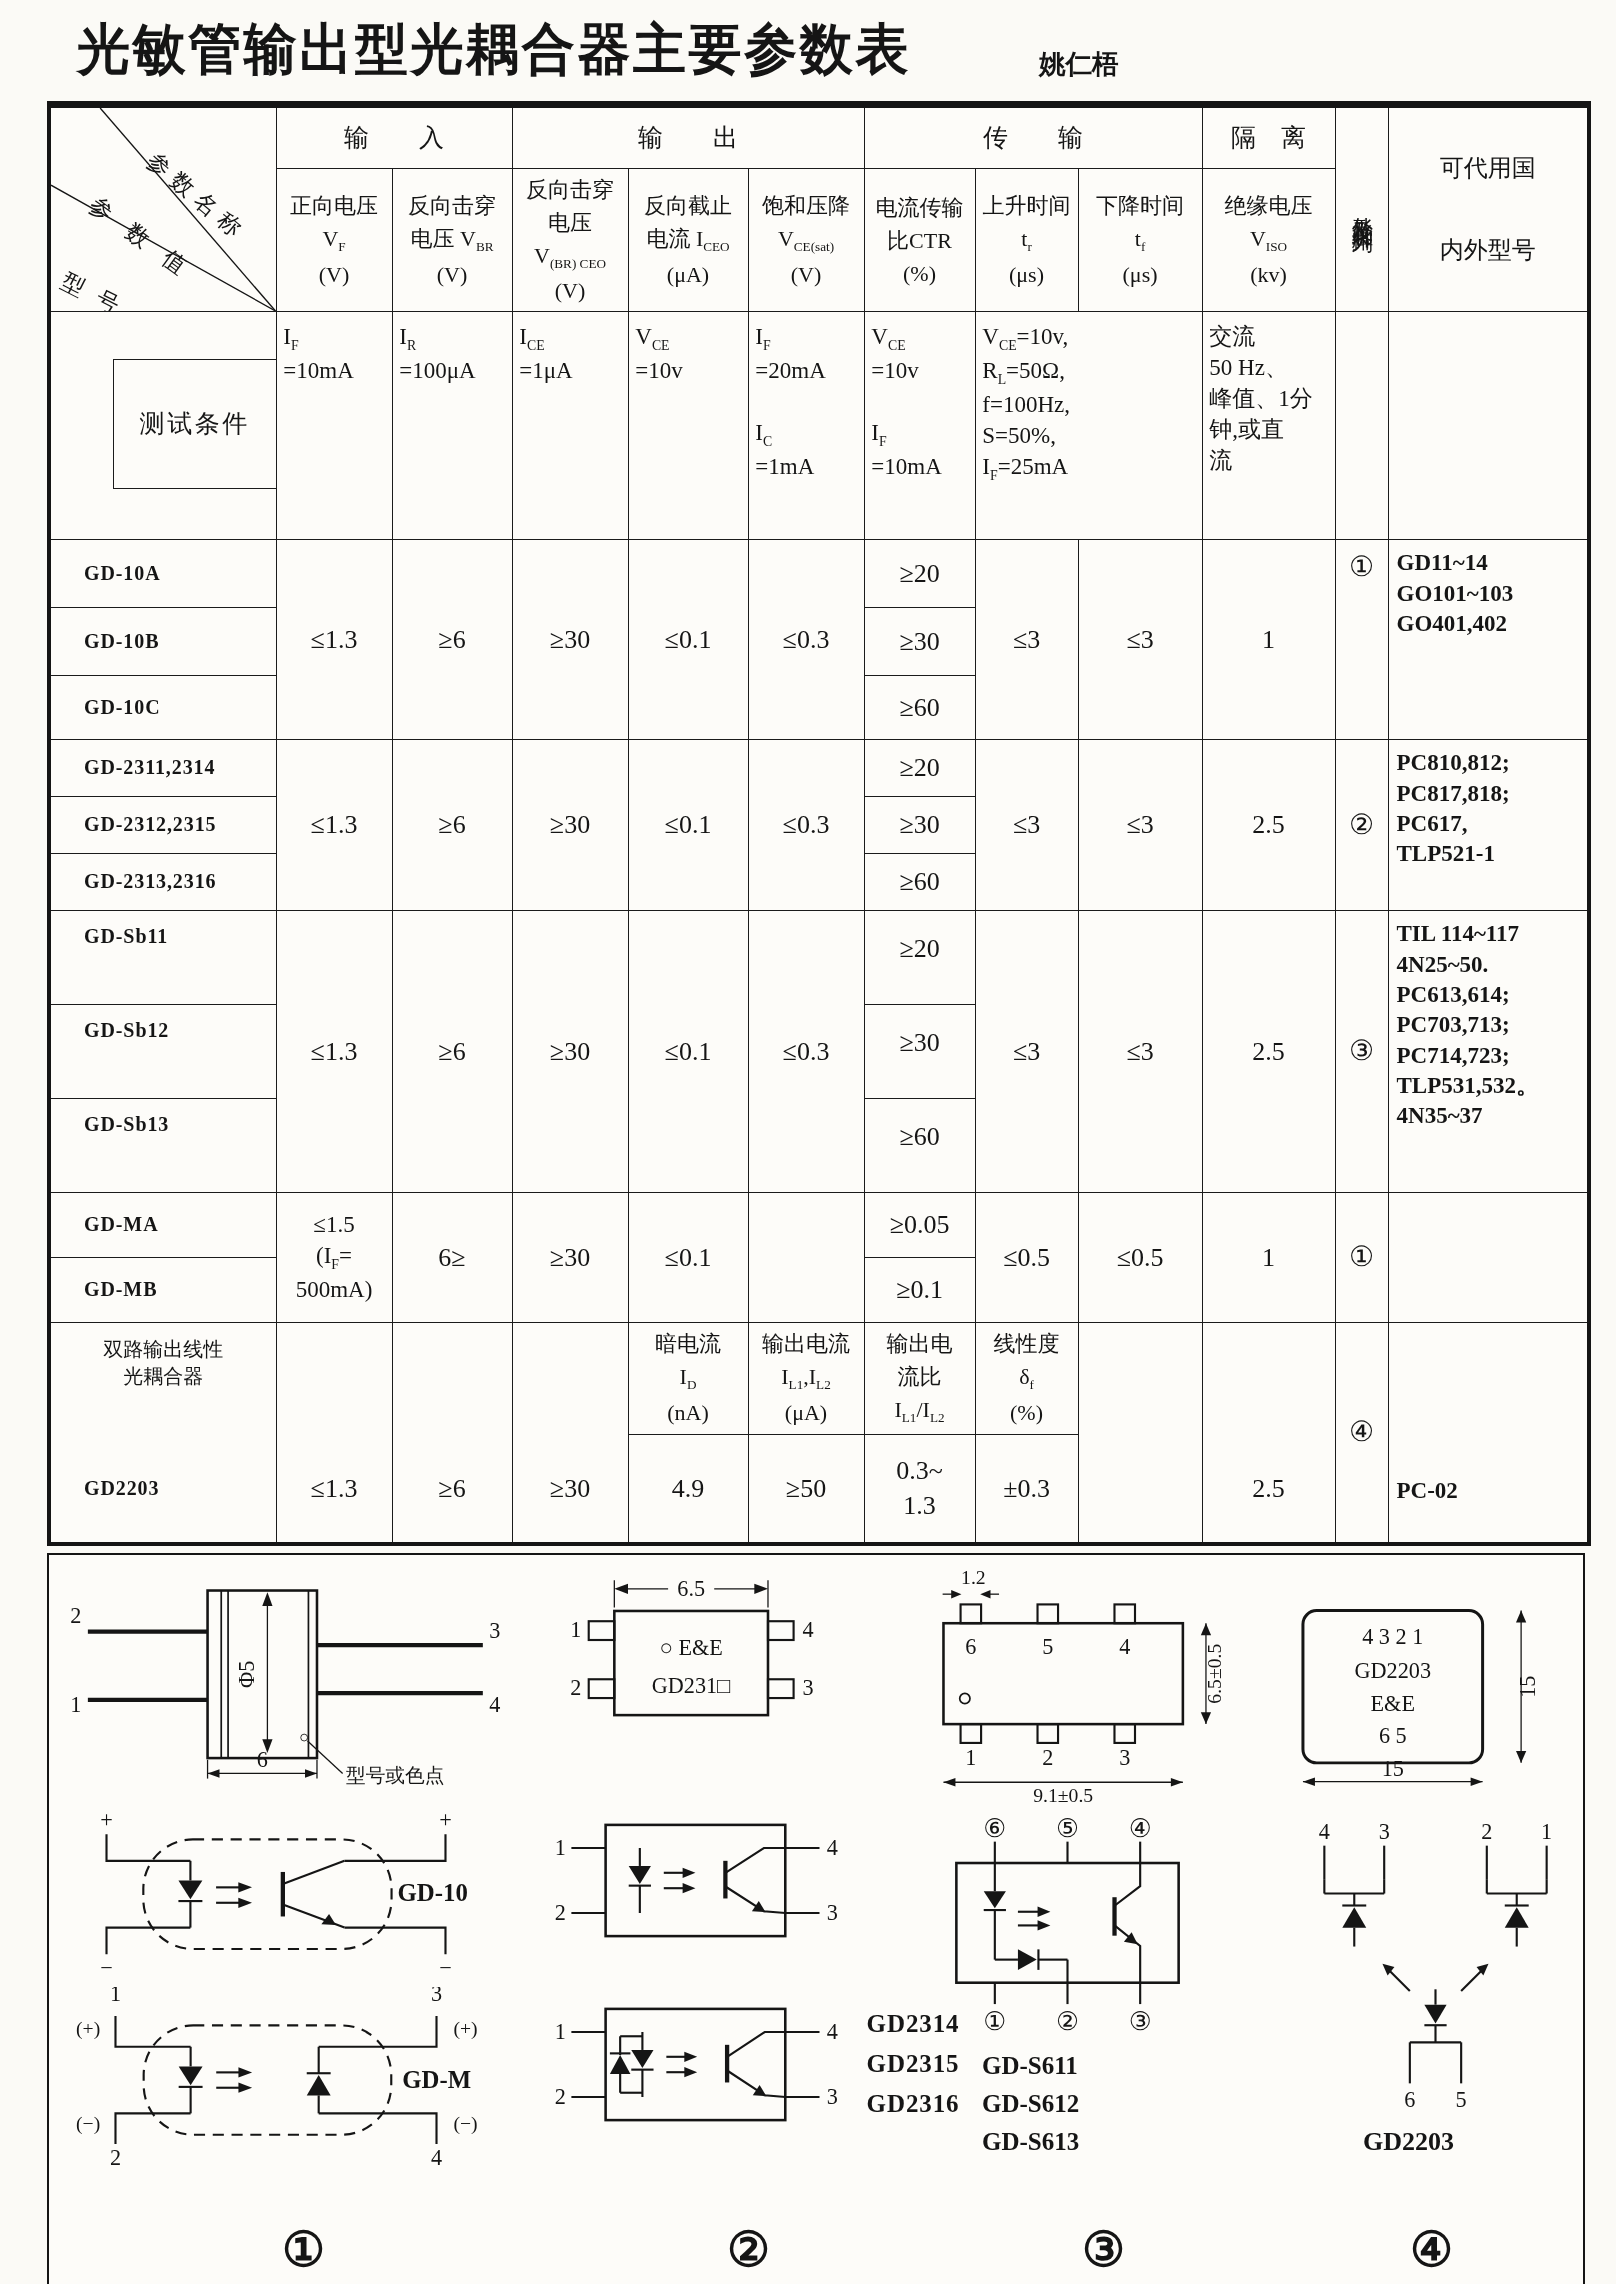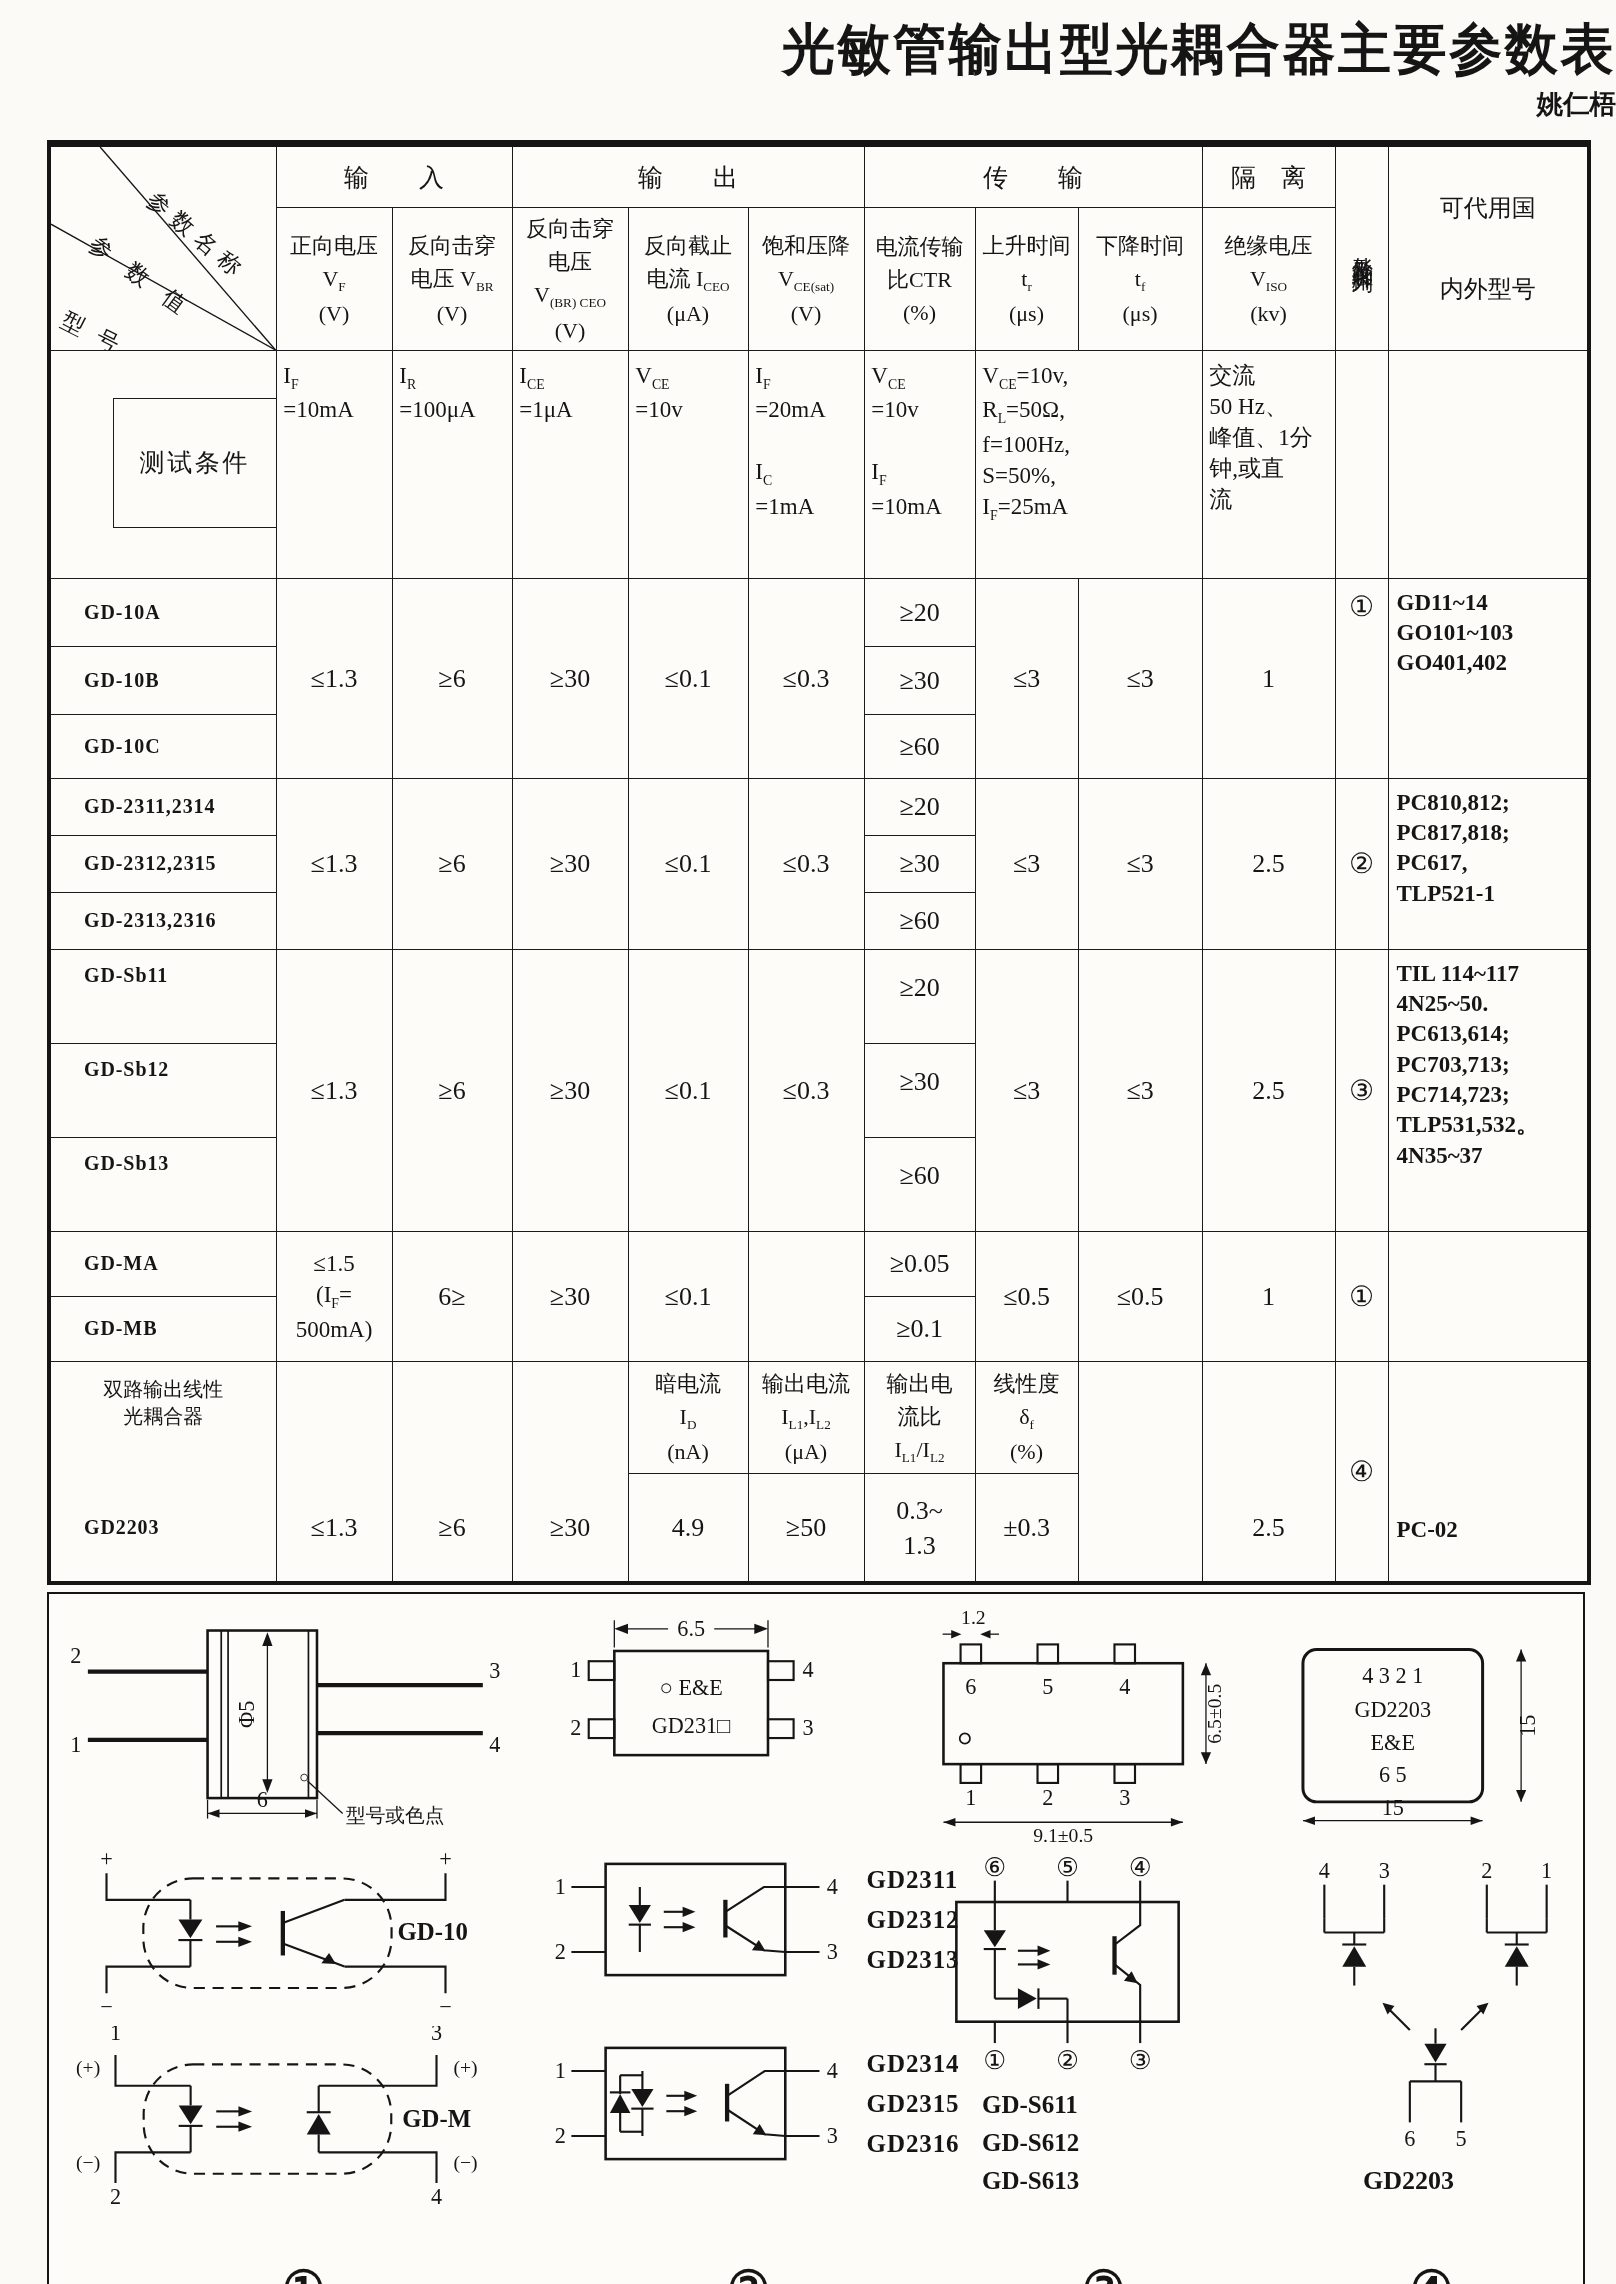--- a/index.html
+++ b/index.html
@@ -2,21 +2,21 @@
 <html style="font-size:13.7px"><head>
 <meta charset="utf-8">
 <style>
   * { box-sizing: border-box; margin: 0; padding: 0; }
   html,body { width:1616px; height:2284px; }
   body {
     background:#fbfaf6; color:#151515;
     font-family:"Liberation Serif","DejaVu Serif",serif;
     position:relative; overflow:hidden;
   }
-  .title-row { display:flex; align-items:flex-end; margin:13.7px 0 15.4px 77px;flex-direction:column; }
+  .title-row { display:flex; align-items:flex-end; margin:13.7px 0 15.4px 77px; }
   .title-row h1 { font-size:53px; font-weight:900; letter-spacing:2.6px; transform:scaleY(1.04); }
   .author { font-size:26.5px; font-weight:700; margin-left:128px; padding-bottom:3.4px; }
 
   table.param { border-collapse:collapse; table-layout:fixed; width:1538px; margin-left:47px;
     border:4.3px solid #151515; border-top:7.7px solid #151515; background:#fdfcf9;}
   td { border:1.7px solid #1b1b1b; text-align:center; vertical-align:middle;
        white-space:pre-line; font-size:23px; line-height:1.35; padding:1.7px 3.4px; overflow:hidden; }
   sub { font-size:0.6em; }
   .grp { font-size:25px; }
   .subh { font-size:22px; line-height:1.5; }
@@ -424,25 +424,20 @@
       <line x1="105" y1="101" x2="105" y2="133" stroke-width="2.5"></line>
       <line x1="133" y1="86" x2="158" y2="86" stroke-width="2.5"></line>
         <polygon points="170,86 155,80 155,92"></polygon>
       <line x1="133" y1="104" x2="158" y2="104" stroke-width="2.5"></line>
         <polygon points="170,104 155,98 155,110"></polygon>
       <line x1="205" y1="72" x2="205" y2="116" stroke-width="5"></line>
       <polyline points="205,86 250,57 275,57" stroke-width="2.5"></polyline>
       <polyline points="205,102 250,131 275,133" stroke-width="2.5"></polyline>
       <polygon points="252,132 236,131 244,119"></polygon>
     </svg>
-    <div class="mlabels">
-      <span>GD2311</span>
-      <span>GD2312</span>
-      <span>GD2313</span>
-    </div>
   </div>
 
   <div class="abs" style="left:501px;top:428px;display:flex">
     <svg width="308" height="163" viewBox="0 0 360 190">
       <rect x="65" y="30" width="210" height="130" stroke-width="3"></rect>
       <line x1="65" y1="57" x2="25" y2="57" stroke-width="2.5"></line>
       <line x1="65" y1="133" x2="25" y2="133" stroke-width="2.5"></line>
       <line x1="275" y1="57" x2="315" y2="57" stroke-width="2.5"></line>
       <line x1="275" y1="133" x2="315" y2="133" stroke-width="2.5"></line>
       <text x="12" y="65" text-anchor="middle">1</text>

